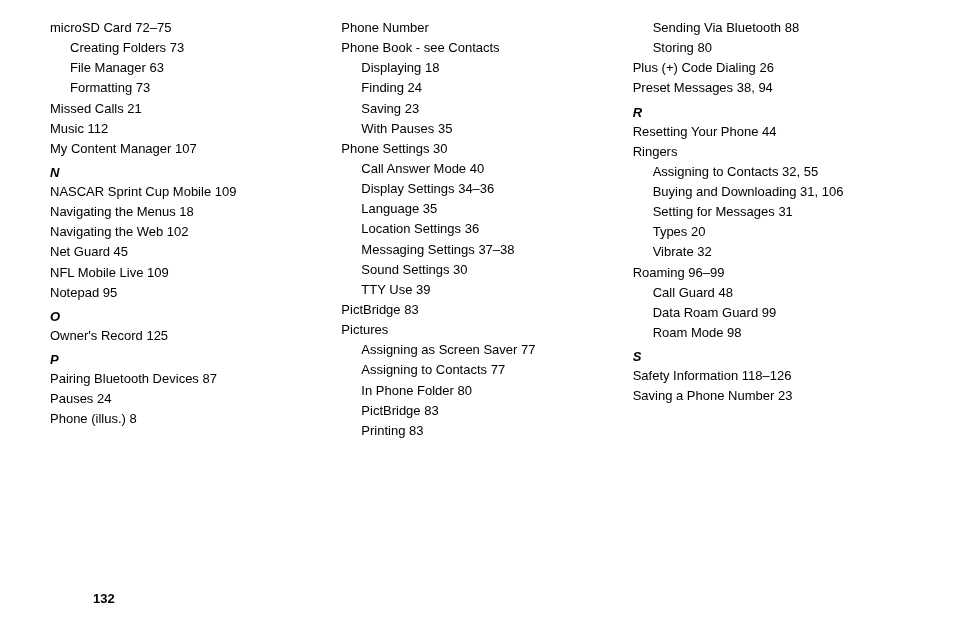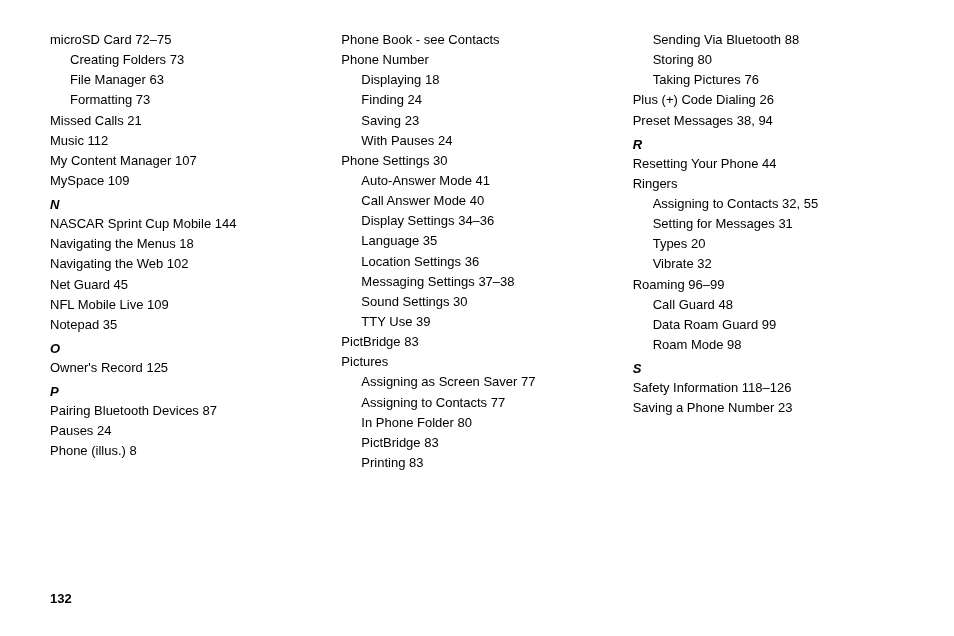--- a/index.html
+++ b/index.html
@@ -6,21 +6,21 @@
     body {
       width: 954px;
       height: 636px;
       background: #ffffff;
       font-family: Arial, Helvetica, sans-serif;
       font-size: 13px;
       color: #000000;
       overflow: hidden;
     }
     .page {
-      padding: 30px 50px 30px 50px;
+      padding: 18px 50px 30px 50px;
       display: flex;
       flex-direction: column;
       height: 100%;
     }
     .columns {
       display: flex;
       flex-direction: row;
       gap: 0;
       flex: 1;
     }
@@ -44,84 +44,83 @@
       font-weight: bold;
       font-style: italic;
       margin-top: 6px;
       margin-bottom: 2px;
       font-size: 13px;
     }
     .page-number {
       margin-top: 10px;
       font-weight: bold;
       font-size: 13px;
+      margin-left: 43px;
     }
   </style>
 </head>
 <body>
 
 <div class="page">
   <div class="columns">
   <div class="col">
         <div class="entry main-entry">microSD Card 72–75</div>
         <div class="entry sub-entry">Creating Folders 73</div>
         <div class="entry sub-entry">File Manager 63</div>
         <div class="entry sub-entry">Formatting 73</div>
         <div class="entry main-entry">Missed Calls 21</div>
         <div class="entry main-entry">Music 112</div>
         <div class="entry main-entry">My Content Manager 107</div>
-        <div class="entry main-entry">MySpace 109</div>
         <div class="section-letter">N</div>
-        <div class="entry main-entry">NASCAR Sprint Cup Mobile 144</div>
+        <div class="entry main-entry">NASCAR Sprint Cup Mobile 109</div>
         <div class="entry main-entry">Navigating the Menus 18</div>
         <div class="entry main-entry">Navigating the Web 102</div>
         <div class="entry main-entry">Net Guard 45</div>
         <div class="entry main-entry">NFL Mobile Live 109</div>
-        <div class="entry main-entry">Notepad 35</div>
+        <div class="entry main-entry">Notepad 95</div>
         <div class="section-letter">O</div>
         <div class="entry main-entry">Owner's Record 125</div>
         <div class="section-letter">P</div>
         <div class="entry main-entry">Pairing Bluetooth Devices 87</div>
         <div class="entry main-entry">Pauses 24</div>
         <div class="entry main-entry">Phone (illus.) 8</div>
       </div>
       <div class="col">
+        <div class="entry main-entry">Phone Number</div>
         <div class="entry main-entry">Phone Book - see Contacts</div>
-        <div class="entry main-entry">Phone Number</div>
         <div class="entry sub-entry">Displaying 18</div>
         <div class="entry sub-entry">Finding 24</div>
         <div class="entry sub-entry">Saving 23</div>
-        <div class="entry sub-entry">With Pauses 24</div>
+        <div class="entry sub-entry">With Pauses 35</div>
         <div class="entry main-entry">Phone Settings 30</div>
-        <div class="entry sub-entry">Auto-Answer Mode 41</div>
         <div class="entry sub-entry">Call Answer Mode 40</div>
         <div class="entry sub-entry">Display Settings 34–36</div>
         <div class="entry sub-entry">Language 35</div>
         <div class="entry sub-entry">Location Settings 36</div>
         <div class="entry sub-entry">Messaging Settings 37–38</div>
         <div class="entry sub-entry">Sound Settings 30</div>
         <div class="entry sub-entry">TTY Use 39</div>
         <div class="entry main-entry">PictBridge 83</div>
         <div class="entry main-entry">Pictures</div>
         <div class="entry sub-entry">Assigning as Screen Saver 77</div>
         <div class="entry sub-entry">Assigning to Contacts 77</div>
         <div class="entry sub-entry">In Phone Folder 80</div>
         <div class="entry sub-entry">PictBridge 83</div>
         <div class="entry sub-entry">Printing 83</div>
       </div>
       <div class="col">
         <div class="entry sub-entry">Sending Via Bluetooth 88</div>
         <div class="entry sub-entry">Storing 80</div>
-        <div class="entry sub-entry">Taking Pictures 76</div>
         <div class="entry main-entry">Plus (+) Code Dialing 26</div>
         <div class="entry main-entry">Preset Messages 38, 94</div>
         <div class="section-letter">R</div>
         <div class="entry main-entry">Resetting Your Phone 44</div>
         <div class="entry main-entry">Ringers</div>
         <div class="entry sub-entry">Assigning to Contacts 32, 55</div>
+        <div class="entry sub-entry">Buying and Downloading 31, 106</div>
         <div class="entry sub-entry">Setting for Messages 31</div>
         <div class="entry sub-entry">Types 20</div>
         <div class="entry sub-entry">Vibrate 32</div>
         <div class="entry main-entry">Roaming 96–99</div>
         <div class="entry sub-entry">Call Guard 48</div>
         <div class="entry sub-entry">Data Roam Guard 99</div>
         <div class="entry sub-entry">Roam Mode 98</div>
         <div class="section-letter">S</div>
         <div class="entry main-entry">Safety Information 118–126</div>
         <div class="entry main-entry">Saving a Phone Number 23</div>

